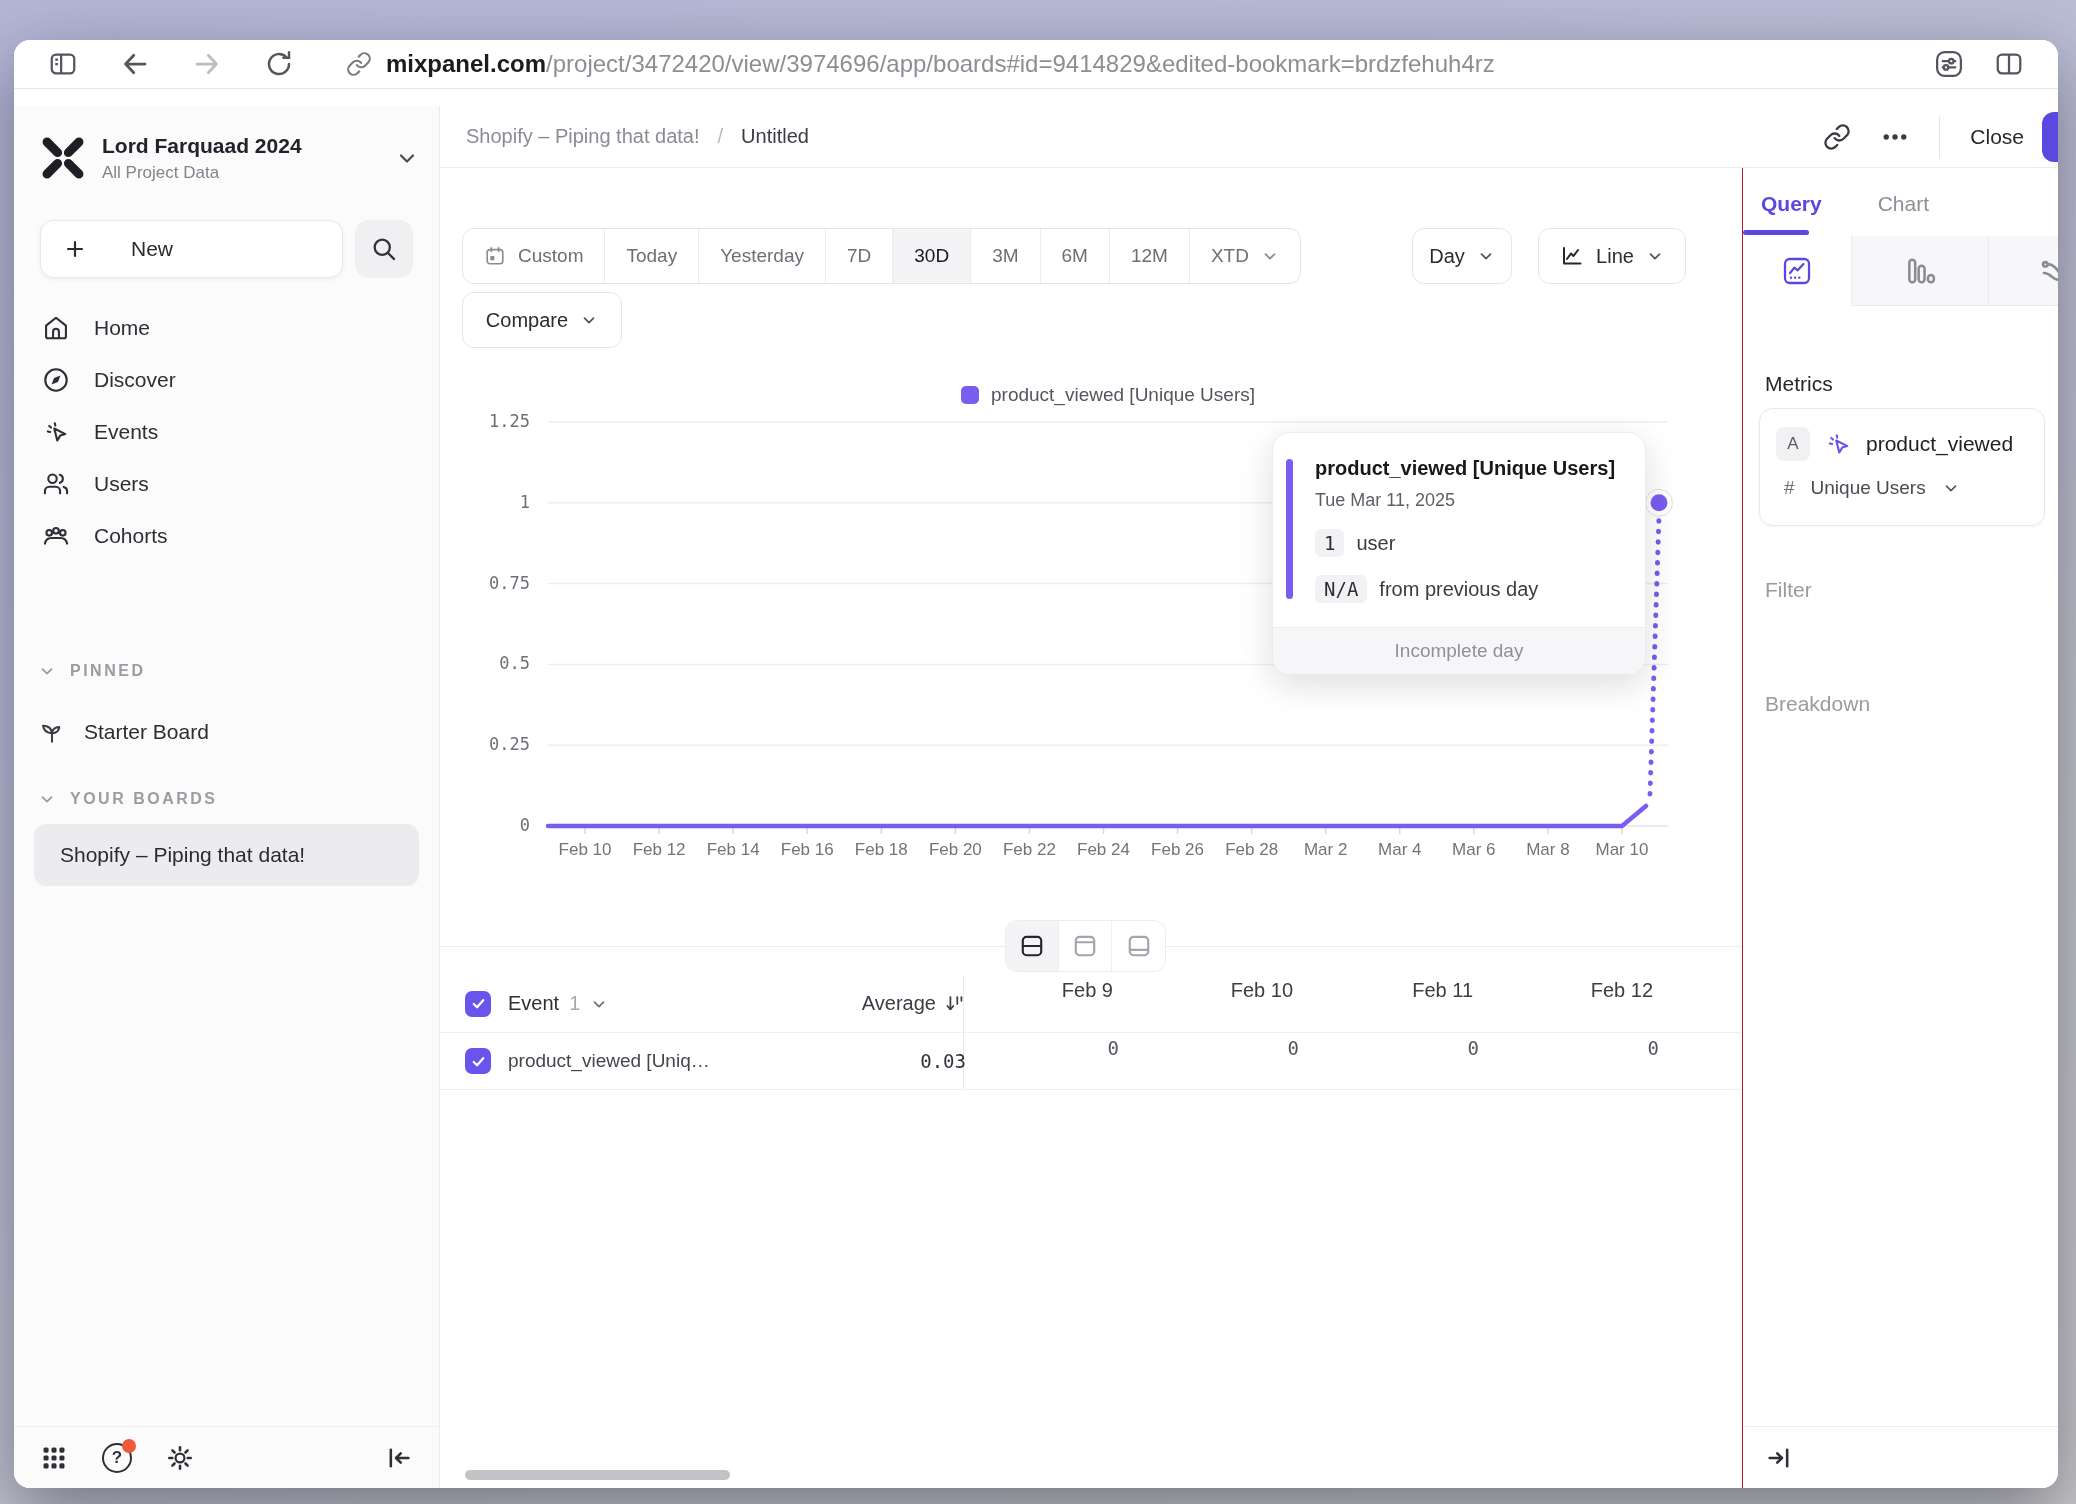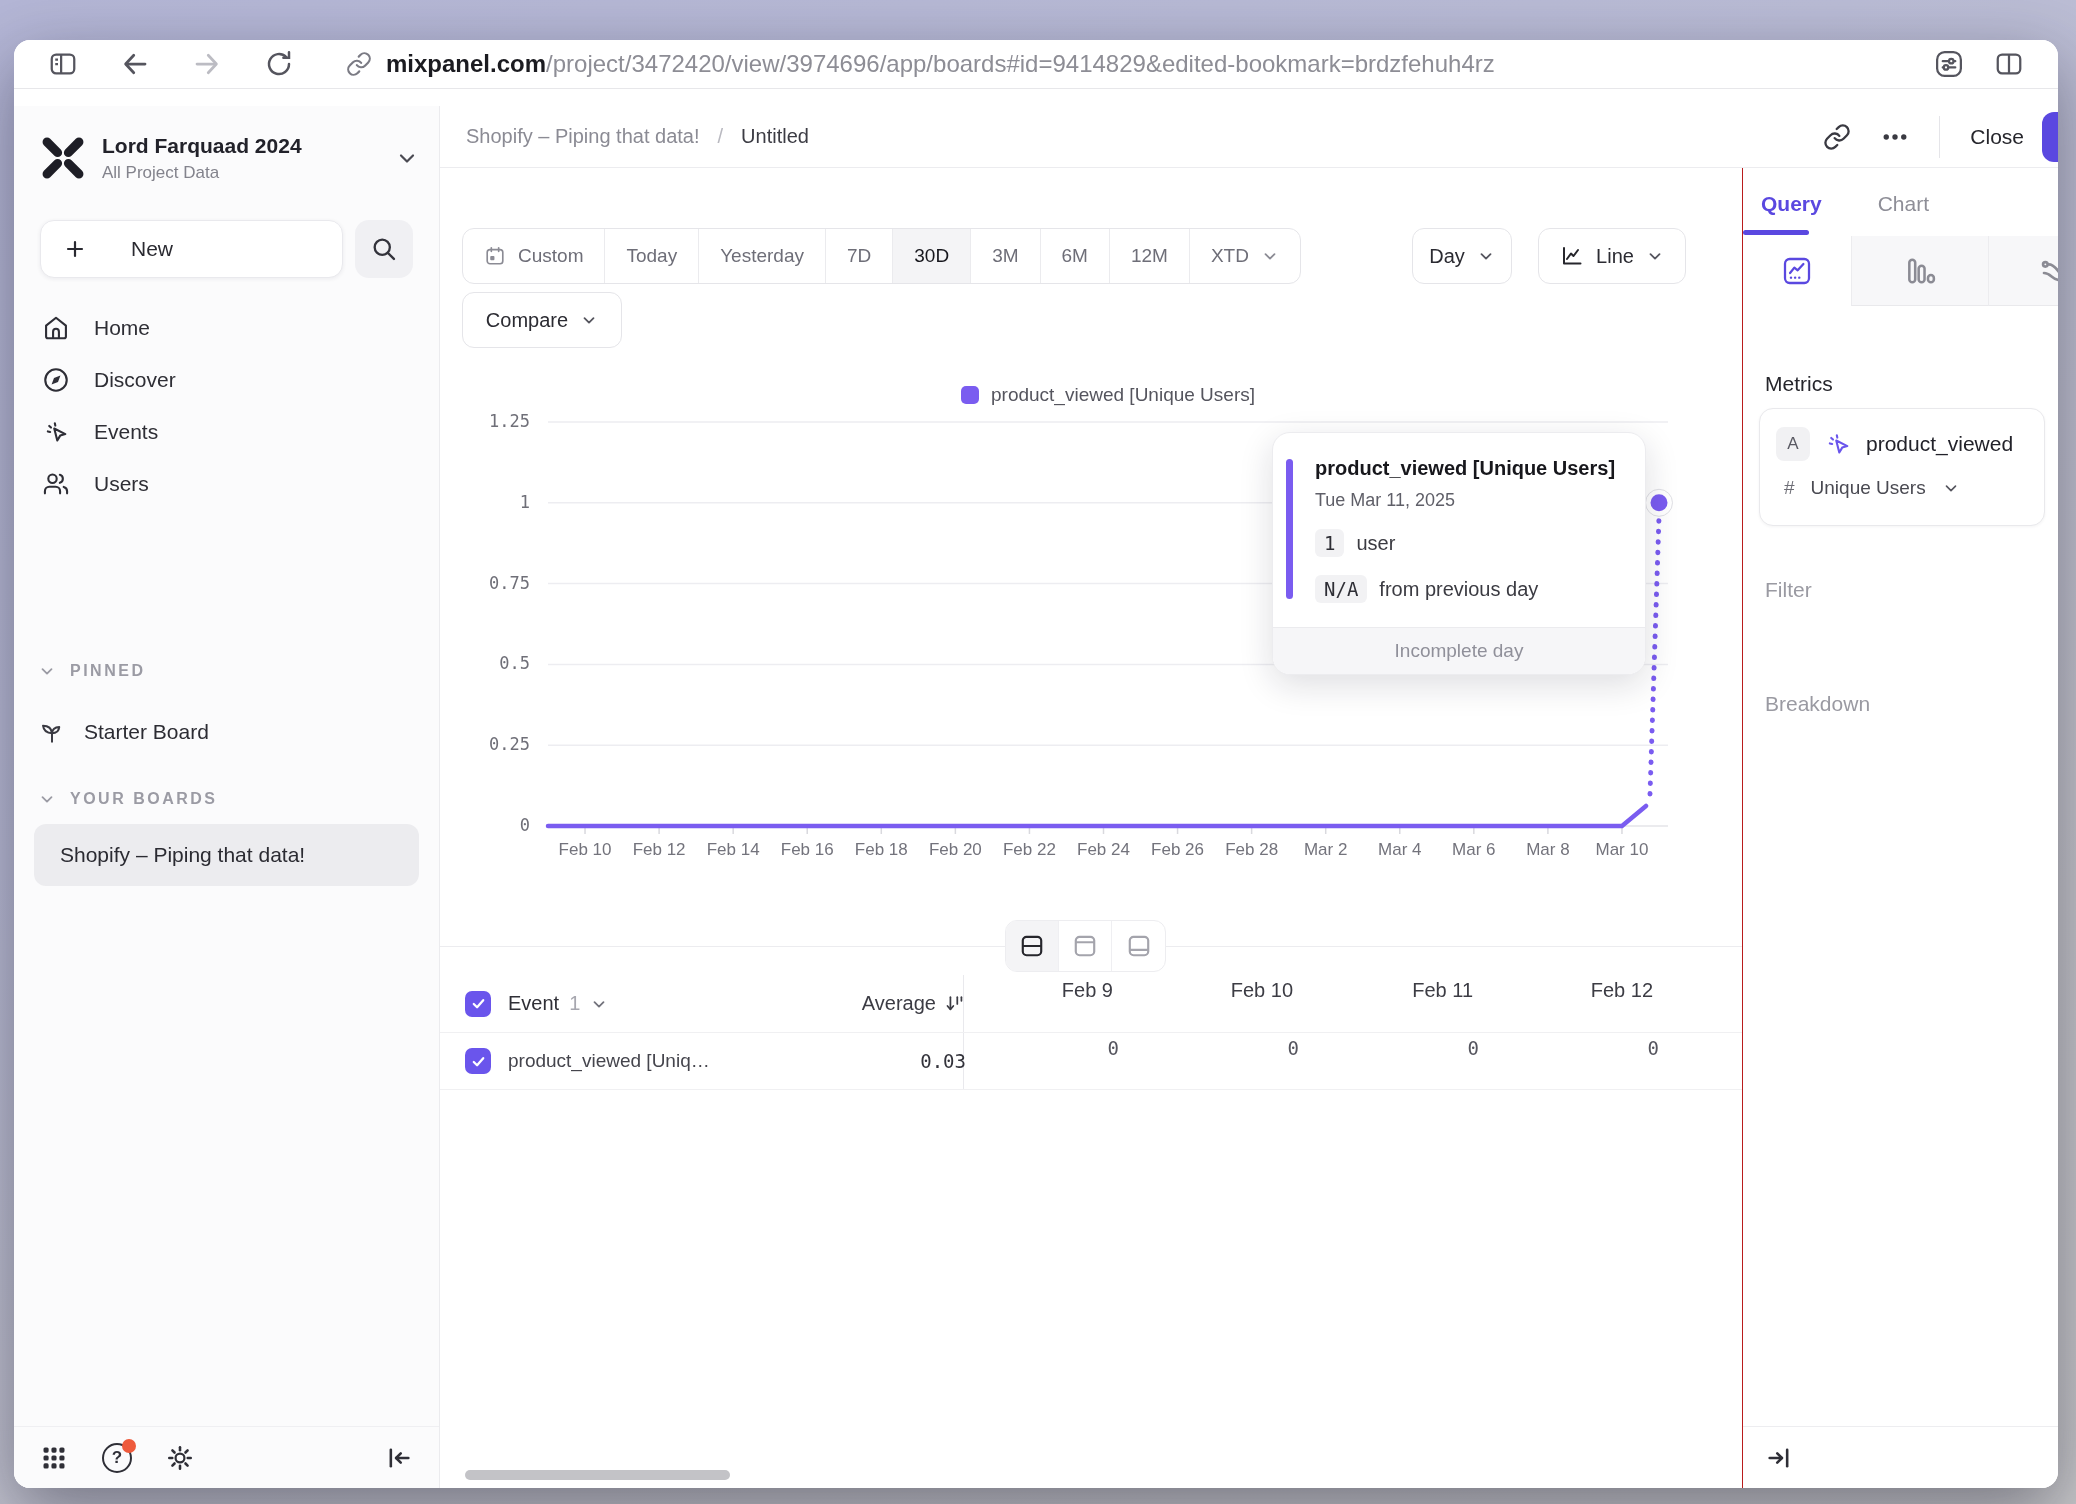--- a/index.html
+++ b/index.html
@@ -315,20 +315,29 @@
         <span class="nlabel">Events</span>
       </div>
       <div class="nav-item">
         <span class="icon28"><svg viewBox="0 0 24 24" fill="none" stroke="currentColor" stroke-width="1.8" stroke-linecap="round" stroke-linejoin="round">
               <path d="M15.5 20v-1.8a3.8 3.8 0 0 0-3.8-3.8H6.3a3.8 3.8 0 0 0-3.8 3.8V20"></path>
               <circle cx="9" cy="7.5" r="3.6"></circle>
               <path d="M21.5 20v-1.8a3.8 3.8 0 0 0-2.9-3.7"></path>
               <path d="M15.3 4.1a3.6 3.6 0 0 1 0 6.9"></path>
             </svg></span>
         <span class="nlabel">Users</span>
+      </div>
+      <div class="nav-item">
+        <span class="icon28"><svg viewBox="0 0 24 24" fill="none" stroke="currentColor" stroke-width="1.8" stroke-linecap="round">
+              <circle cx="6.2" cy="9.3" r="2.4"></circle>
+              <circle cx="12" cy="7.6" r="2.4"></circle>
+              <circle cx="17.8" cy="9.3" r="2.4"></circle>
+              <path d="M2.5 18.5c.6-3 2.8-4.8 5.6-4.8h7.8c2.8 0 5 1.8 5.6 4.8"></path>
+            </svg></span>
+        <span class="nlabel">Cohorts</span>
       </div>
     </div>
 
     <div class="sec-hdr" style="top:552px">
       <span class="icon24"><svg viewBox="0 0 24 24" fill="none" stroke="currentColor" stroke-width="2.4" stroke-linecap="round" stroke-linejoin="round">
             <polyline points="6,9.5 12,15.5 18,9.5"></polyline>
           </svg></span>
       <span>PINNED</span>
     </div>
     <div class="board-item" style="top:600px">

